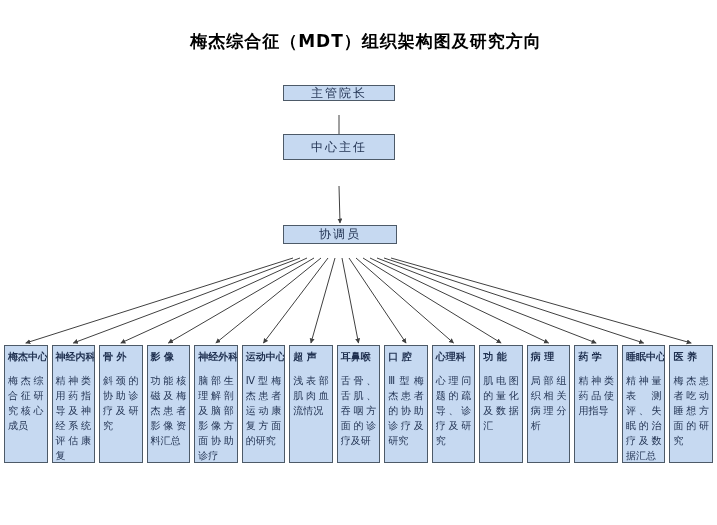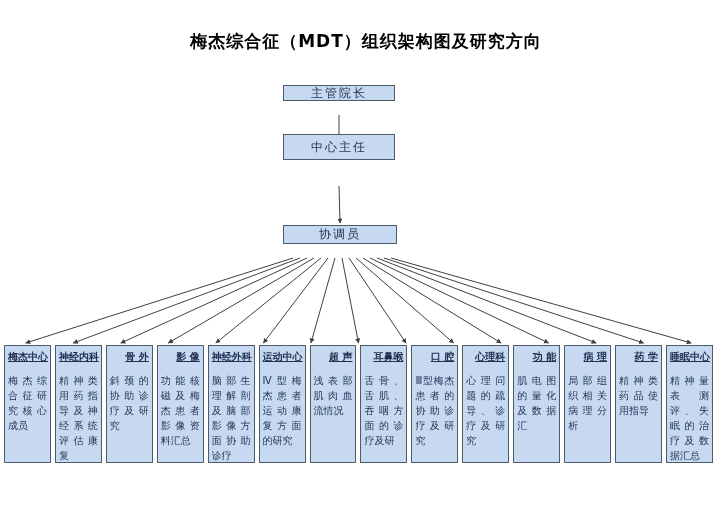--- a/index.html
+++ b/index.html
@@ -50,24 +50,23 @@
     background:#c6d9f1;
     border:1px solid #4d5a68;
     box-sizing:border-box;
     padding:4px 3px 2px 3px;
     overflow:hidden;
     color:#1f3050;
   }
   .dept-name{
     font-size:10px;
     font-weight:bold;
-    text-align:right;
+    text-align:left;
     white-space:nowrap;
     margin-bottom:9px;
-    text-decoration:underline;
   }
   .dept-focus{
     font-size:10px;
     line-height:1.5;
     text-align:justify;
     word-break:break-all;
   }
 </style>
 </head>
 <body>
@@ -157,15 +156,19 @@
       <div class="dept-focus">局部组织相关病理分析</div>
     </div>
     <div class="dept">
       <div class="dept-name">药 学</div>
       <div class="dept-focus">精神类药品使用指导</div>
     </div>
     <div class="dept">
       <div class="dept-name">睡眠中心</div>
       <div class="dept-focus">精神量表测评、失眠的治疗及数据汇总</div>
     </div>
+    <div class="dept">
+      <div class="dept-name">医 养</div>
+      <div class="dept-focus">梅杰患者吃动睡想方面的研究</div>
+    </div>
   </div>
 
 </div>
 
 </body></html>

